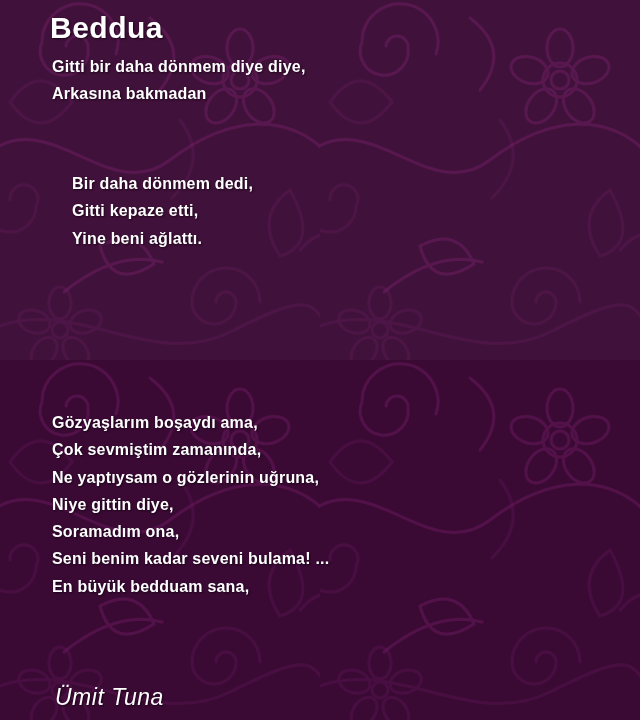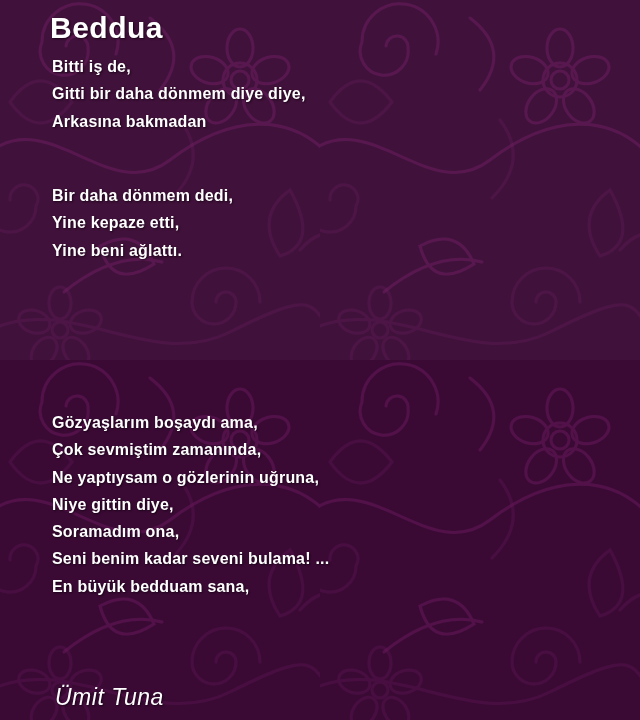--- a/index.html
+++ b/index.html
@@ -51,21 +51,21 @@
   .stanza {
     position: absolute;
     left: 52px;
     font-size: 16px;
     font-weight: bold;
     line-height: 27.3px;
     letter-spacing: 0.2px;
     white-space: nowrap;
   }
   .stanza-1 { top: 53px; }
-  .stanza-2 { top: 182px; }
+  .stanza-2 { top: 170px; margin-left: 20px; }
   .stanza-3 { top: 409px; }
   .author {
     position: absolute;
     left: 55px; top: 684px;
     font-size: 23px;
     font-style: italic;
     font-weight: normal;
     letter-spacing: 0.5px;
   }
 </style>
@@ -110,28 +110,27 @@
       </pattern>
     </defs>
     <rect width="640" height="720" fill="url(#floral)"></rect>
     <rect class="seam-lighten" width="640" height="360"></rect>
   </svg>
 
   <div class="content">
     <h1 class="title">Beddua</h1>
 
     <div class="stanza stanza-1">
-      <div>Bitti iş de,</div>
       <div>Gitti bir daha dönmem diye diye,</div>
       <div>Arkasına bakmadan</div>
     </div>
 
     <div class="stanza stanza-2">
       <div>Bir daha dönmem dedi,</div>
-      <div>Yine kepaze etti,</div>
+      <div>Gitti kepaze etti,</div>
       <div>Yine beni ağlattı.</div>
     </div>
 
     <div class="stanza stanza-3">
       <div>Gözyaşlarım boşaydı ama,</div>
       <div>Çok sevmiştim zamanında,</div>
       <div>Ne yaptıysam o gözlerinin uğruna,</div>
       <div>Niye gittin diye,</div>
       <div>Soramadım ona,</div>
       <div>Seni benim kadar seveni bulama! ...</div>

